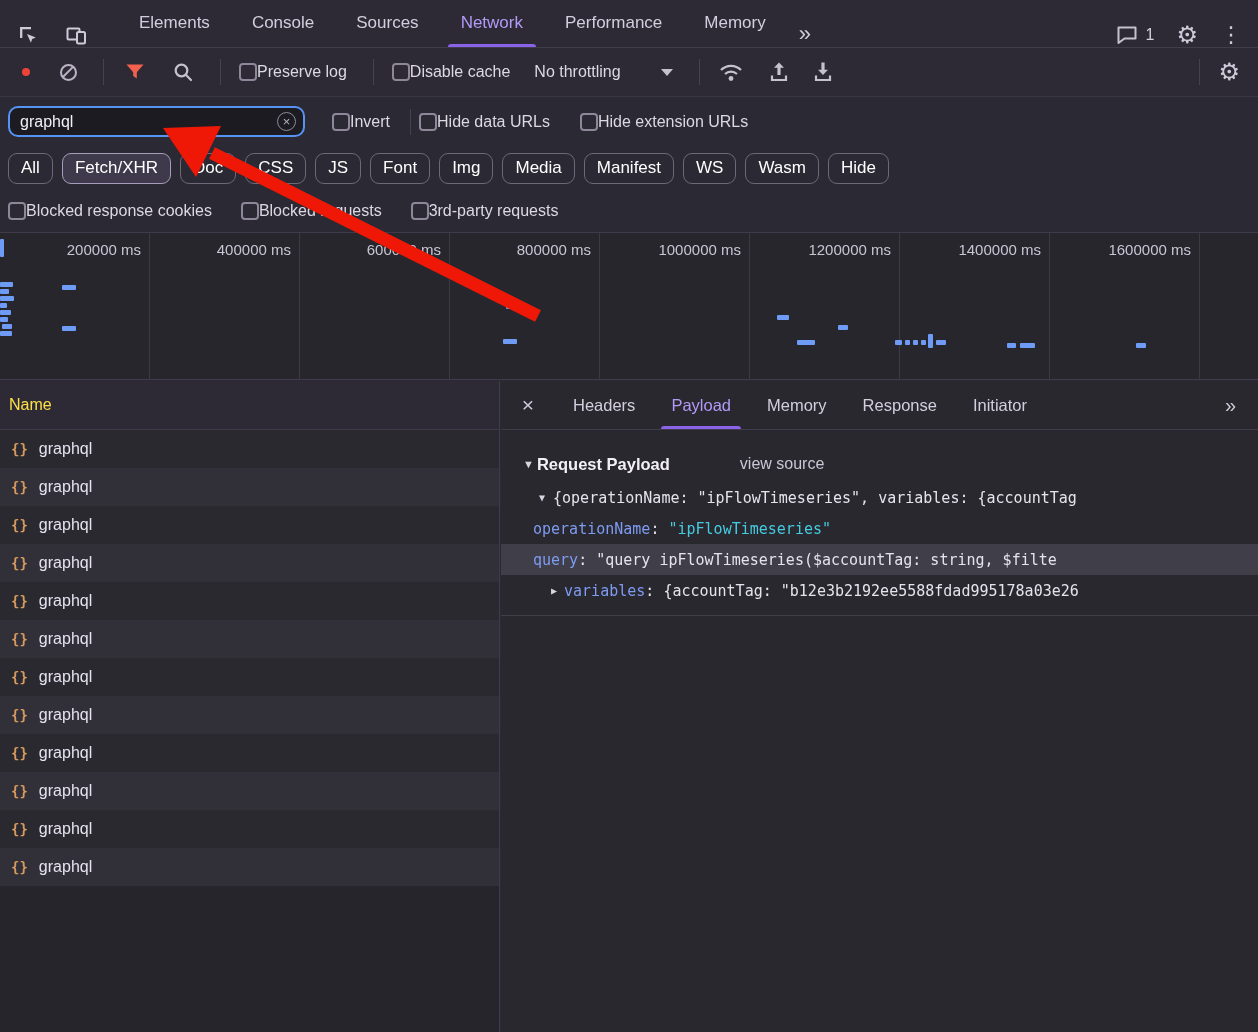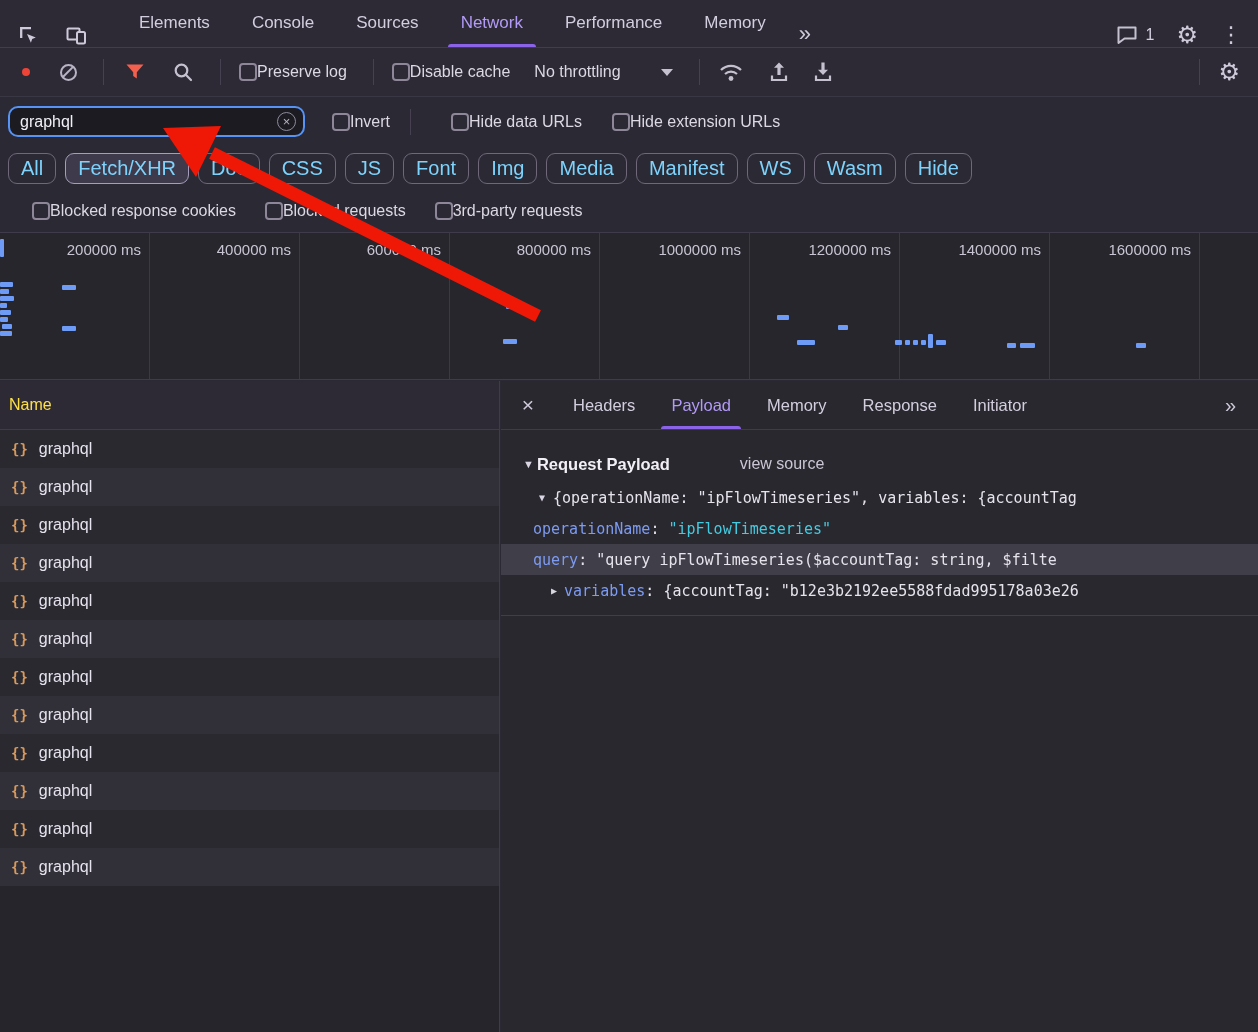--- a/index.html
+++ b/index.html
@@ -51,31 +51,31 @@
 .net-gear{margin:0 18px 0 18px}
 
 .filter-row{position:absolute;top:97px;left:0;width:100%;height:49px;display:flex;align-items:center}
 .filter-input{width:297px;height:31px;margin-left:8px;background:#1c1b22;border:2px solid var(--focus-blue);
   border-radius:10px;display:flex;align-items:center;padding:0 7px 0 10px;cursor:text;flex:none}
 .filter-text{font-size:16px;color:#f2eff6}
 .clear-btn{margin-left:auto;width:19px;height:19px;border-radius:50%;border:1.5px solid #8e8a9b;color:#b9b4c4;
   font-size:13px;line-height:1;display:flex;align-items:center;justify-content:center;cursor:pointer}
 .g-invert{margin-left:27px}
 .filter-row .vsep{margin-left:20px}
-.g-hidedata{margin-left:40px}
+.g-hidedata{margin-left:8px}
 .g-hideext{margin-left:30px}
 
 .chips-row{position:absolute;top:146px;left:0;width:100%;height:44px;display:flex;align-items:center;gap:9px;padding-left:8px}
 .chip{height:31px;display:flex;align-items:center;padding:0 12px;border:1px solid #6e6879;border-radius:9px;
-  font-size:20px;color:#7dd3fc;cursor:pointer;white-space:nowrap}
+  font-size:17px;color:#ffffff;cursor:pointer;white-space:nowrap}
 .chip.selected{background:#3f3a4b;border-color:#a59dbb}
 
 .extra-filters{position:absolute;top:190px;left:0;width:100%;height:42px;display:flex;align-items:center}
 .extra-filters .cb-group{margin-left:29px}
-.extra-filters .cb-group:first-of-type{margin-left:32px}
+.extra-filters .cb-group:first-of-type{margin-left:8px}
 
 .timeline{position:absolute;top:232px;left:0;width:100%;height:148px;background:#27262d;
   border-top:1px solid #3f3b4a;border-bottom:1px solid #3f3b4a;overflow:hidden}
 .tl-segments{display:flex;height:100%}
 .tl-seg{width:150px;flex:none;border-right:1px solid #3c3945;padding:8px 8px 0 0;text-align:right}
 .tl-label{font-size:15px;color:#c9c5d3;white-space:nowrap}
 .tl-bar{position:absolute;background:var(--bar-blue);border-radius:1px}
 
 .left-panel{position:absolute;top:381px;left:0;width:500px;bottom:0;background:#26252b;border-right:1px solid #3f3b4a}
 .name-header{height:49px;background:#2d2a36;border-bottom:1px solid #3f3b4a;display:flex;align-items:center;

